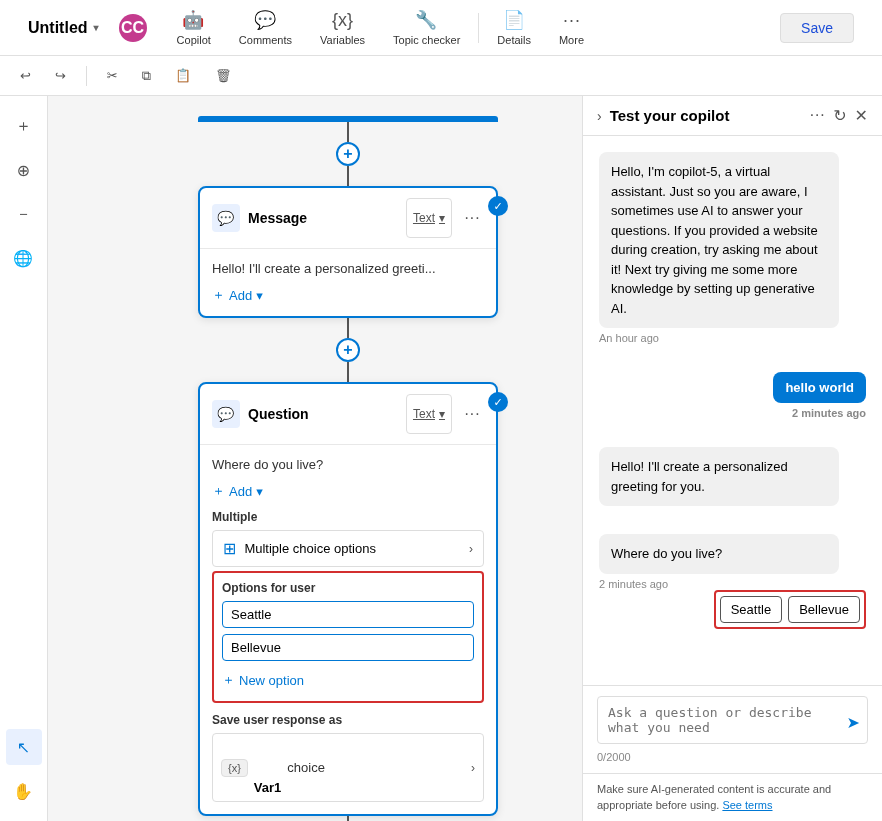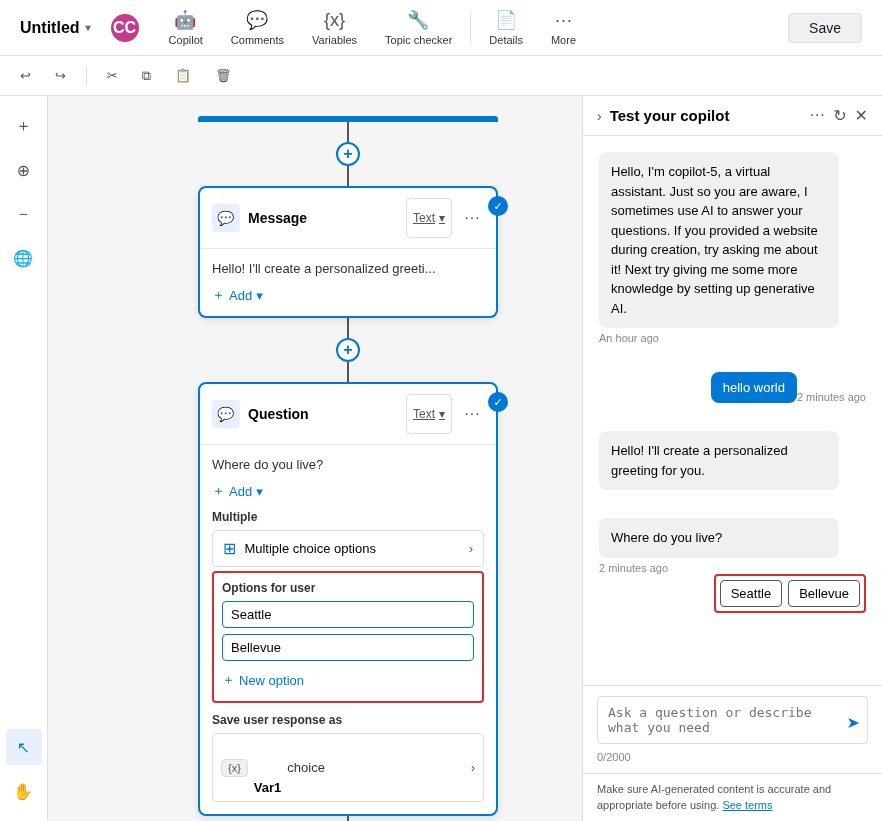--- a/index.html
+++ b/index.html
@@ -1,29 +1,29 @@
 <!DOCTYPE html>
 <html><head>
   <meta charset="utf-8">
   <style>
     * { box-sizing: border-box; margin: 0; padding: 0; }
     body { font-family: 'Segoe UI', Arial, sans-serif; font-size: 14px; background: #f5f5f5; display: flex; flex-direction: column; height: 821px; width: 882px; overflow: hidden; }
 
     
     .toolbar {
       display: flex; align-items: center; background: #fff;
-      border-bottom: 1px solid #e0e0e0; padding: 0 20px; height: 56px; flex-shrink: 0;
+      border-bottom: 1px solid #e0e0e0; padding: 0 28px; height: 56px; flex-shrink: 0;
     }
     .toolbar-title { display: flex; align-items: center; gap: 6px; font-size: 16px; font-weight: 600; margin-right: 20px; }
     .toolbar-title .dropdown-arrow { font-size: 10px; color: #666; }
     .toolbar-avatar { width: 28px; height: 28px; border-radius: 50%; background: #c43b8e; color: #fff; display: flex; align-items: center; justify-content: center; font-size: 16px; font-weight: 600; margin-right: 16px; }
     .toolbar-items { display: flex; align-items: center; gap: 0; flex: 1; }
     .toolbar-item { display: flex; flex-direction: column; align-items: center; padding: 6px 14px; cursor: pointer; font-size: 11px; color: #333; gap: 3px; }
     .toolbar-item .t-icon { font-size: 18px; color: #555; }
-    .toolbar-save { margin-left: auto; background: #f0f0f0; color: #0f172a; border: 1px solid #ddd; border-radius: 4px; padding: 6px 20px; font-size: 14px; cursor: not-allowed; }
+    .toolbar-save { margin-left: auto; background: #f0f0f0; color: #1d4ed8; border: 1px solid #ddd; border-radius: 4px; padding: 6px 20px; font-size: 14px; cursor: not-allowed; }
     .toolbar-divider { width: 1px; height: 30px; background: #e0e0e0; margin: 0 4px; }
 
     
     .toolbar2 {
       display: flex; align-items: center; background: #fff;
       border-bottom: 1px solid #e0e0e0; padding: 0 12px; height: 40px; flex-shrink: 0; gap: 8px;
     }
     .t2-btn { display: flex; align-items: center; gap: 4px; padding: 4px 8px; border-radius: 4px; cursor: pointer; font-size: 13px; color: #555; border: none; background: none; }
     .t2-separator { width: 1px; height: 20px; background: #ddd; margin: 0 4px; }
 
@@ -81,21 +81,21 @@
     .right-panel { width: 300px; border-left: 1px solid #e0e0e0; background: #fff; display: flex; flex-direction: column; flex-shrink: 0; }
     .rp-header { display: flex; align-items: center; padding: 10px 14px; border-bottom: 1px solid #e0e0e0; gap: 8px; }
     .rp-arrow { color: #555; font-size: 14px; cursor: pointer; }
     .rp-title { flex: 1; font-weight: 600; font-size: 15px; }
     .rp-actions { display: flex; gap: 8px; color: #555; }
     .rp-action { cursor: pointer; font-size: 16px; }
 
     .chat-area { flex: 1; overflow-y: auto; padding: 16px; display: flex; flex-direction: column; gap: 28px; }
     .chat-bot-msg { background: #f0f0f0; border-radius: 8px; padding: 10px 12px; font-size: 13px; line-height: 1.5; max-width: 240px; }
     .chat-time { font-size: 11px; color: #888; margin-top: 4px; }
-    .chat-user-msg-wrap { display: flex; justify-content: flex-end; align-items: flex-end; }
+    .chat-user-msg-wrap { display: flex; justify-content: flex-end; flex-direction: column; align-items: flex-end; font-weight: bold; }
     .chat-user-msg { background: #0078d4; color: #fff; border-radius: 8px; padding: 8px 12px; font-size: 13px; max-width: 200px; }
     .chat-user-time { font-size: 11px; color: #888; margin-top: 4px; }
     .chat-option-btn { border: 1px solid #555; border-radius: 4px; padding: 5px 10px; font-size: 13px; cursor: pointer; background: #fff; }
 
     .chat-options-wrap { display: flex; flex-direction: column; align-items: flex-end; }
     .chat-options-border { border: 2px solid #d32f2f; border-radius: 4px; padding: 4px; display: flex; gap: 6px; }
 
     .chat-input-area { border-top: 1px solid #e0e0e0; padding: 10px 14px; }
     .chat-input-box { border: 1px solid #ddd; border-radius: 4px; padding: 8px 36px 8px 10px; width: 100%; font-size: 13px; color: #888; position: relative; resize: none; outline: none; }
     .chat-input-wrap { position: relative; }

